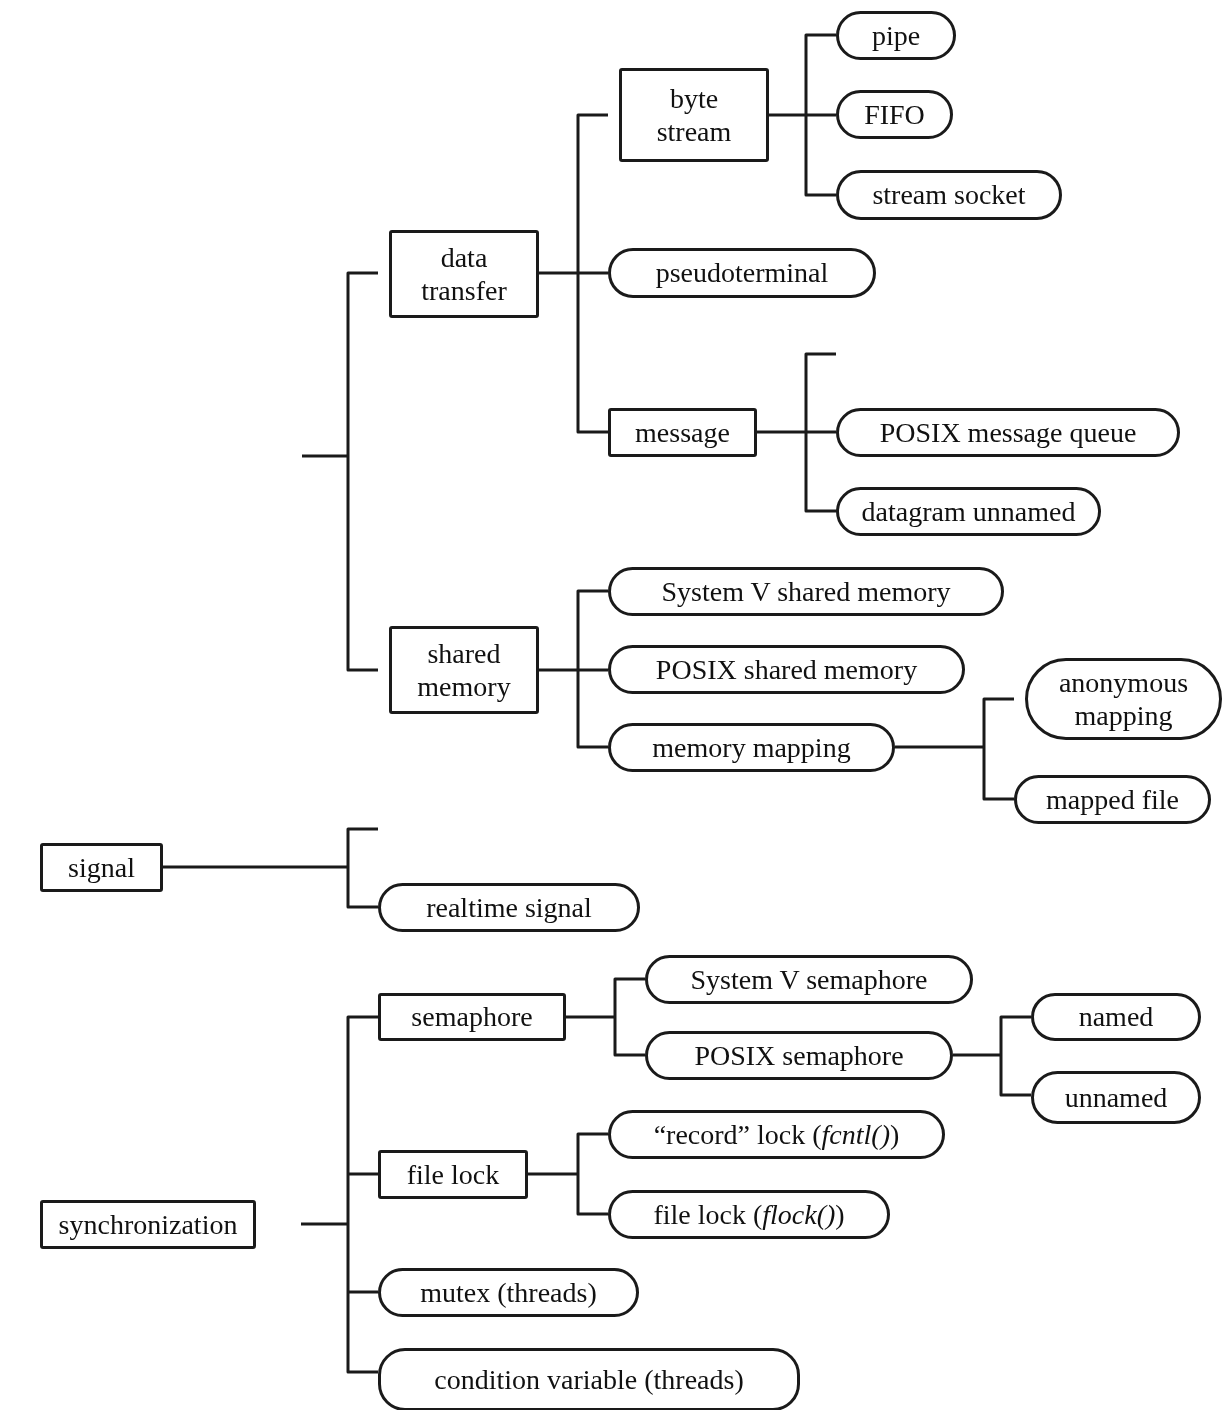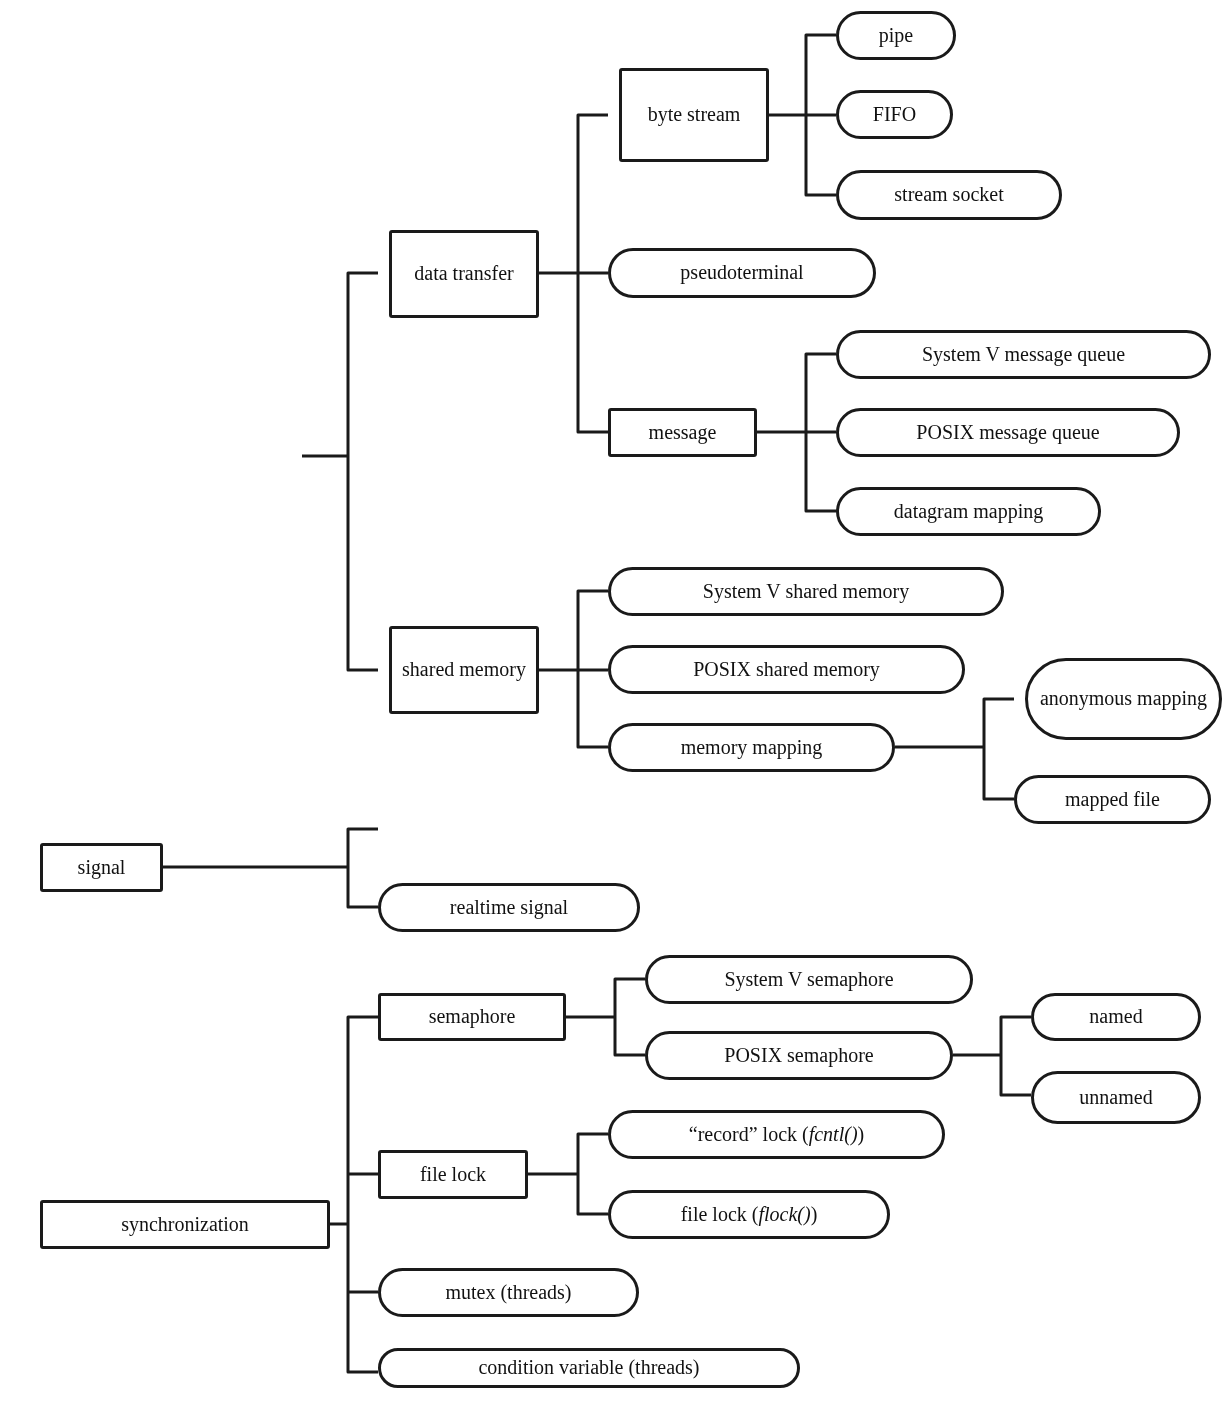--- a/index.html
+++ b/index.html
@@ -21,21 +21,21 @@
     stroke-linecap: butt;
   }
   .node {
     position: absolute;
     display: flex;
     align-items: center;
     justify-content: center;
     background: #ffffff;
     border: 3px solid #1a1a1a;
     color: #111111;
-    font-size: 20px;
+    font-size: 28px;
     line-height: 1.18;
     text-align: center;
     white-space: nowrap;
     z-index: 1;
   }
   .rect { border-radius: 3px; }
   .pill { border-radius: 27px; }
   .two-line { white-space: normal; margin-left: 11px; }
   .lbl { display: inline-block; padding: 0 8px; }
   .lbl i { font-style: italic; font-family: Liberation Serif, serif; }
@@ -73,28 +73,25 @@
     </div>
   <div class="node pill" style="left:836px;top:170px;width:226px;height:50px">
       <span class="lbl">stream socket</span>
     </div>
   <div class="node pill" style="left:608px;top:248px;width:268px;height:50px">
       <span class="lbl">pseudoterminal</span>
     </div>
   <div class="node rect" style="left:608px;top:408px;width:149px;height:49px">
       <span class="lbl">message</span>
     </div>
-  <div class="node pill" style="left:836px;top:330px;width:375px;height:49px">
-      <span class="lbl">System V message queue</span>
-    </div>
   <div class="node pill" style="left:836px;top:408px;width:344px;height:49px">
       <span class="lbl">POSIX message queue</span>
     </div>
   <div class="node pill" style="left:836px;top:487px;width:265px;height:49px">
-      <span class="lbl">datagram mapping</span>
+      <span class="lbl">datagram unnamed</span>
     </div>
   <div class="node rect two-line" style="left:378px;top:626px;width:150px;height:88px">
       <span class="lbl">shared memory</span>
     </div>
   <div class="node pill" style="left:608px;top:567px;width:396px;height:49px">
       <span class="lbl">System V shared memory</span>
     </div>
   <div class="node pill" style="left:608px;top:645px;width:357px;height:49px">
       <span class="lbl">POSIX shared memory</span>
     </div>
@@ -108,21 +105,21 @@
       <span class="lbl">mapped file</span>
     </div>
 
   <div class="node rect" style="left:40px;top:843px;width:123px;height:49px">
       <span class="lbl">signal</span>
     </div>
   <div class="node pill" style="left:378px;top:883px;width:262px;height:49px">
       <span class="lbl">realtime signal</span>
     </div>
 
-  <div class="node rect" style="left:40px;top:1200px;width:290px;height:49px">
+  <div class="node rect" style="left:40px;top:1200px;width:216px;height:49px">
       <span class="lbl">synchronization</span>
     </div>
   <div class="node rect" style="left:378px;top:993px;width:188px;height:48px">
       <span class="lbl">semaphore</span>
     </div>
   <div class="node pill" style="left:645px;top:955px;width:328px;height:49px">
       <span class="lbl">System V semaphore</span>
     </div>
   <div class="node pill" style="left:645px;top:1031px;width:308px;height:49px">
       <span class="lbl">POSIX semaphore</span>
@@ -138,17 +135,17 @@
     </div>
   <div class="node pill" style="left:608px;top:1110px;width:337px;height:49px">
       <span class="lbl"><span>“record” lock (</span><i>fcntl()</i><span>)</span></span>
     </div>
   <div class="node pill" style="left:608px;top:1190px;width:282px;height:49px">
       <span class="lbl"><span>file lock (</span><i>flock()</i><span>)</span></span>
     </div>
   <div class="node pill" style="left:378px;top:1268px;width:261px;height:49px">
       <span class="lbl">mutex (threads)</span>
     </div>
-  <div class="node pill" style="left:378px;top:1348px;width:422px;height:40px">
+  <div class="node pill" style="left:378px;top:1348px;width:422px;height:63px">
       <span class="lbl">condition variable (threads)</span>
     </div>
 
 </div>
 
 </body></html>

